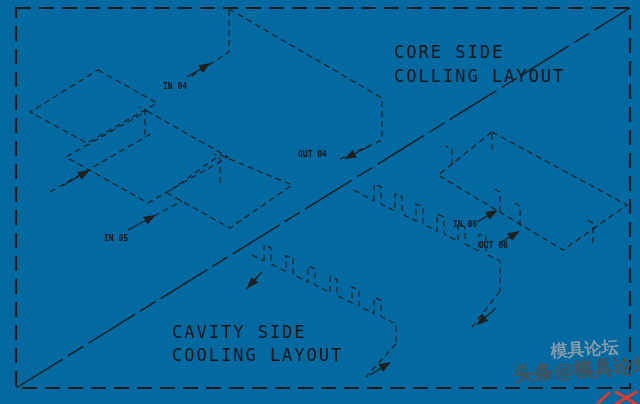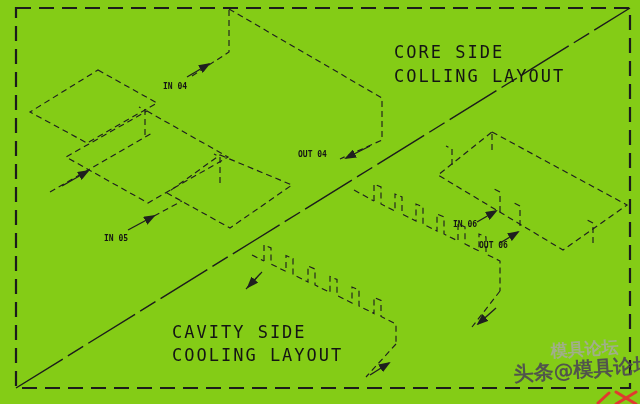--- a/index.html
+++ b/index.html
@@ -1,19 +1,19 @@
 <!DOCTYPE html>
 <html><head>
 <meta charset="utf-8">
 <style>
   html,body{margin:0;padding:0;background:#ffffff;}
   .canvas{
     position:relative;
     width:640px;height:404px;
-    background:#84cc16;
+    background:#0369a1;
     overflow:hidden;
     font-family:"DejaVu Sans Mono", monospace;
   }
   svg{display:block}
   .cad-line{fill:none;stroke:#1f1f1f;stroke-width:1.15;stroke-dasharray:6 4;}
   .cad-solid{fill:none;stroke:#1f1f1f;stroke-width:1.3;}
   .border-line{fill:none;stroke:#1c1c1c;stroke-width:2.2;stroke-dasharray:15 8;}
   .divider{fill:none;stroke:#1c1c1c;stroke-width:1.4;stroke-dasharray:55 6 18 6;}
   .title-text{fill:#141414;font-family:"DejaVu Sans Mono",monospace;font-size:17px;letter-spacing:2px;}
   .port-text{fill:#141414;font-family:"DejaVu Sans Mono",monospace;font-size:8px;font-weight:bold;letter-spacing:0px;}

